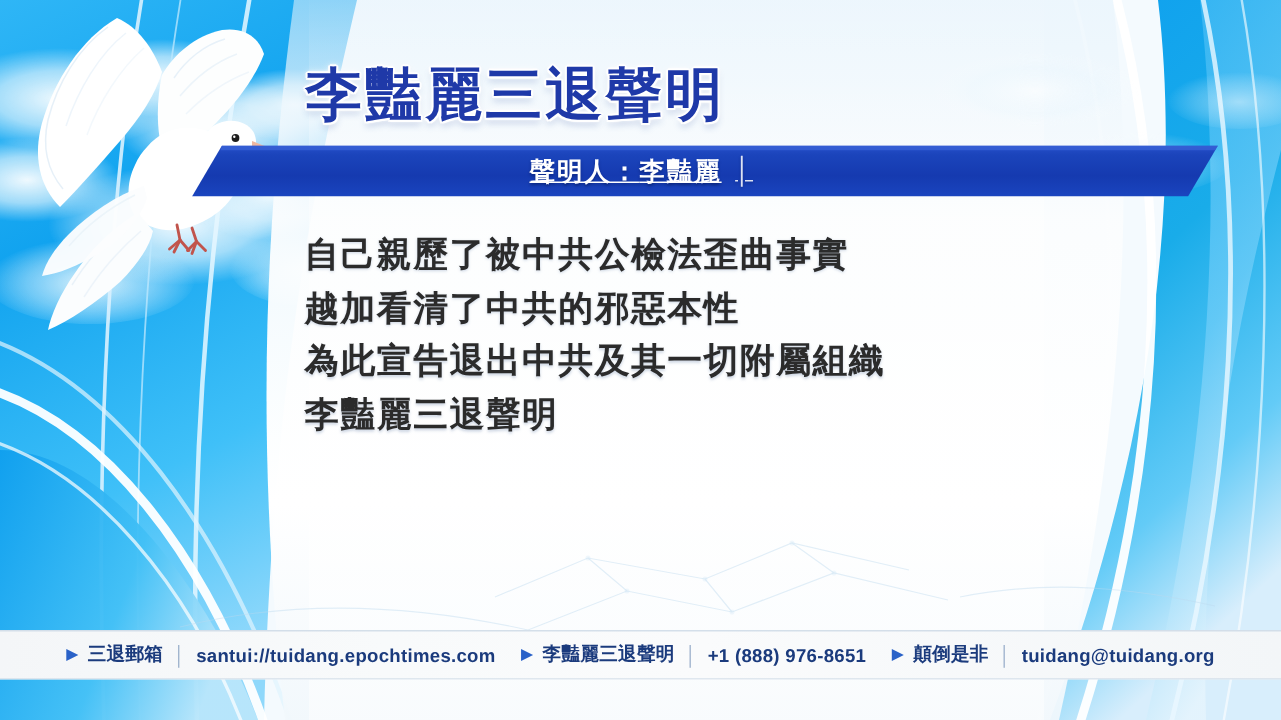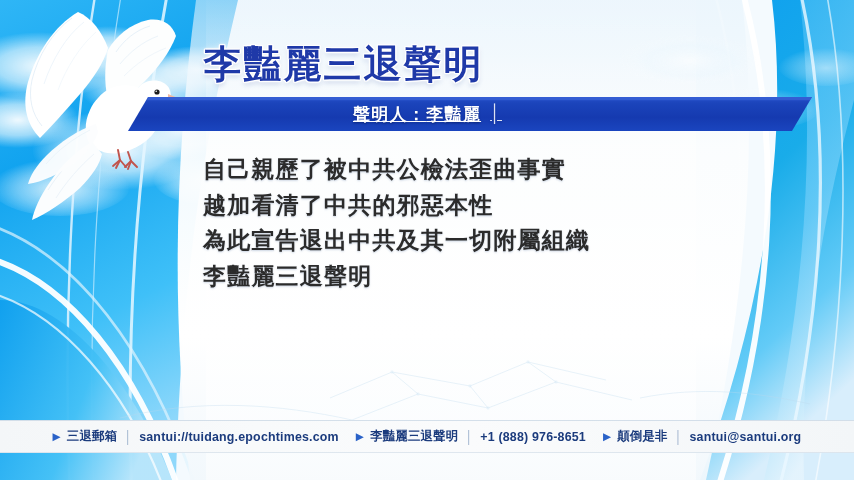--- a/index.html
+++ b/index.html
@@ -328,19 +328,19 @@
         <span class="tri">▶</span>
         <span class="flabel">李豔麗三退聲明</span>
         <span class="fbar">│</span>
         <span class="fval">+1 (888) 976-8651</span>
       </div>
 
       <div class="fgroup">
         <span class="tri">▶</span>
         <span class="flabel">顛倒是非</span>
         <span class="fbar">│</span>
-        <span class="fval">santui@santui.org</span>
+        <span class="fval">tuidang@tuidang.org</span>
       </div>
 
     </div>
   </div>
 
 </div>
 
 </body></html>

